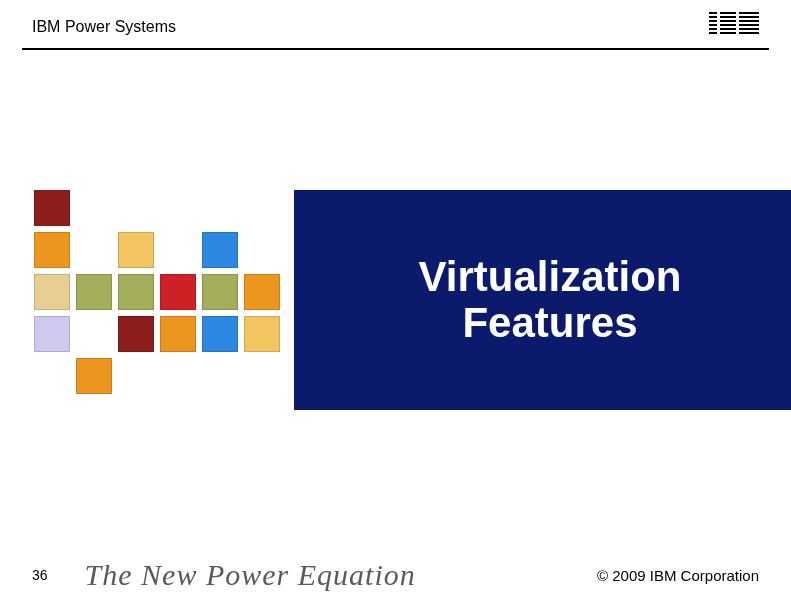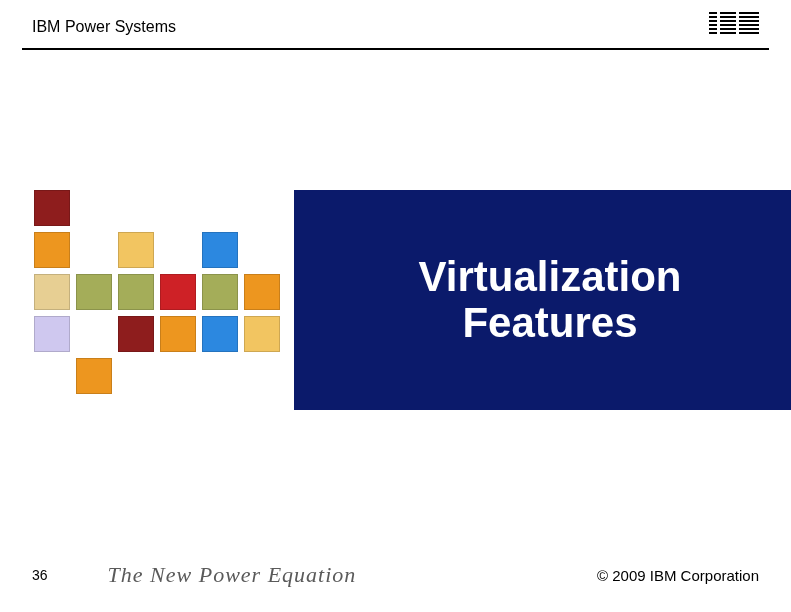--- a/index.html
+++ b/index.html
@@ -37,22 +37,22 @@
   
   .title-box {
     position: absolute; top: 190px; left: 294px; width: 512px; height: 220px;
     background: #0b1a6b; display: flex; align-items: center; justify-content: center;
   }
   .title-text { color: #fff; font-size: 42px; font-weight: 700; text-align: center; line-height: 1.1; white-space: pre-line; }
 
   
   .footer { position: absolute; bottom: 22px; left: 32px; right: 32px; height: 30px; display: flex; align-items: center; justify-content: space-between; }
   .page-number { font-size: 14px; color: #000; }
-  .tagline { font-size: 22px; color: #5a5a5a; font-family: "Brush Script MT", "Segoe Script", cursive; font-style: italic; letter-spacing: 1px; margin-left: 20px; }
-  .footer-left { display: flex; align-items: center; gap: 40px; }
+  .tagline { font-size: 30px; color: #5a5a5a; font-family: "Brush Script MT", "Segoe Script", cursive; font-style: italic; letter-spacing: 1px; margin-left: 20px; }
+  .footer-left { display: flex; align-items: center; gap: 17px; }
   .copyright { font-size: 15px; color: #000; }
 </style>
 </head>
 <body>
 
 <div class="page">
 
   <div class="header">
     <div class="header-title">IBM Power Systems</div>
     <div class="ibm-logo">

